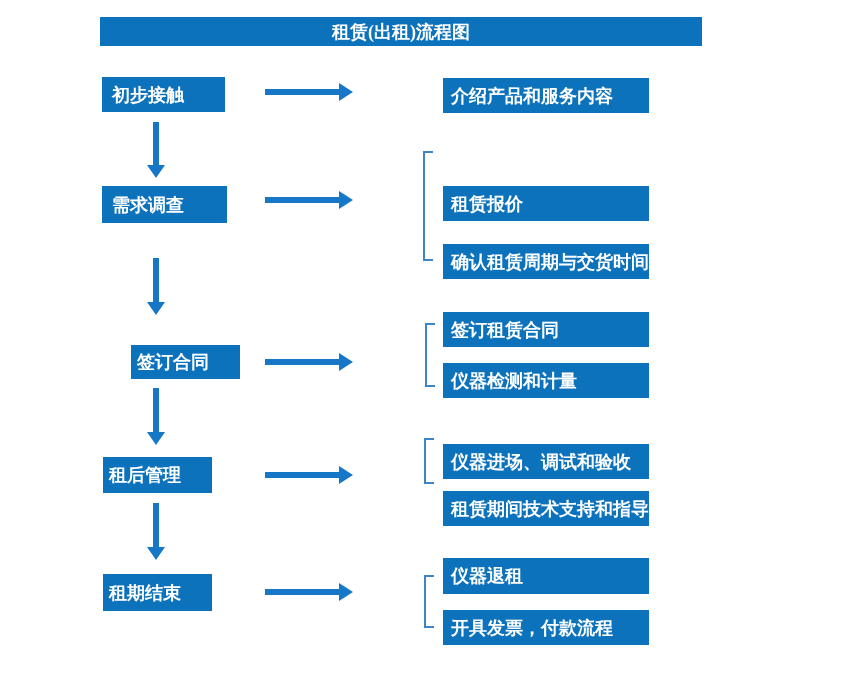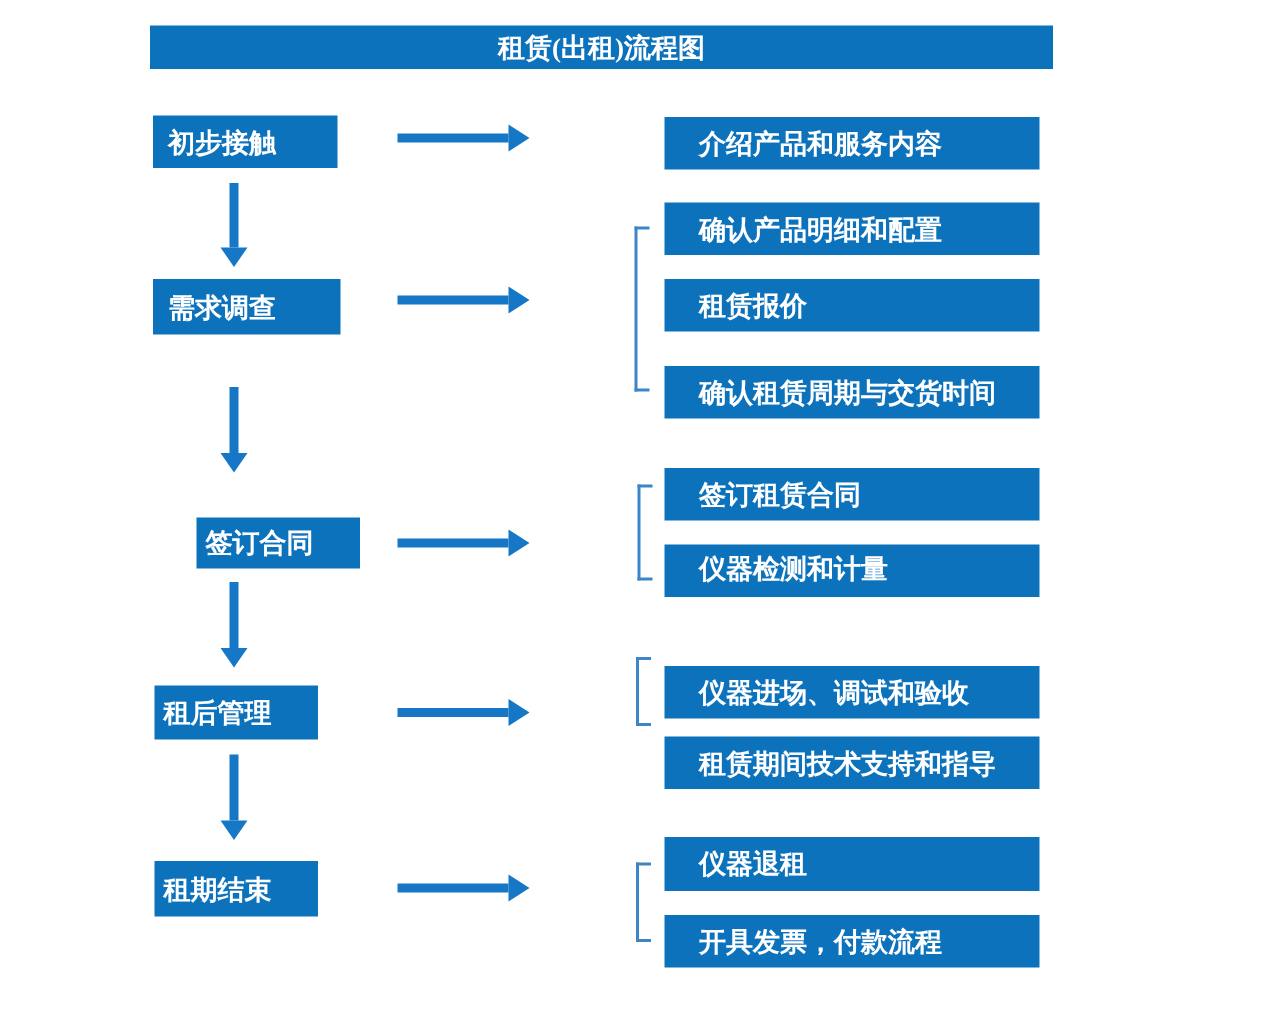--- a/index.html
+++ b/index.html
@@ -17,21 +17,21 @@
     font-weight:bold;
     font-size:18px;
     line-height:1;
     display:flex;
     align-items:center;
     box-sizing:border-box;
     white-space:nowrap;
   }
   .title-bar{justify-content:center;}
   .stage-box{padding-left:10px;}
-  .detail-box{left:443px;width:250px;height:35px;padding-left:23px;}
+  .detail-box{left:443px;width:206px;height:35px;padding-left:8px;}
   
   .harrow{
     position:absolute;left:265px;width:74px;height:6px;
     background:var(--arrow-blue,#1577c5);
   }
   .harrow::after{
     content:"";position:absolute;right:-14px;top:-6px;
     border-left:14px solid var(--arrow-blue,#1577c5);
     border-top:9px solid transparent;
     border-bottom:9px solid transparent;
@@ -80,26 +80,25 @@
   <div class="harrow" style="top:472px;"></div>
   <div class="harrow" style="top:589px;"></div>
 
   <div class="bracket" style="left:423px;top:151px;height:110px;"></div>
   <div class="bracket" style="left:425px;top:323px;height:64px;"></div>
   <div class="bracket" style="left:424px;top:438px;height:46px;"></div>
   <div class="bracket" style="left:424px;top:575px;height:53px;"></div>
 
   <div class="box detail-box" style="top:78px;">介绍产品和服务内容</div>
 
-  <div class="box detail-box" style="top:135px;">确认产品明细和配置</div>
   <div class="box detail-box" style="top:186px;">租赁报价</div>
   <div class="box detail-box" style="top:244px;">确认租赁周期与交货时间</div>
 
   <div class="box detail-box" style="top:312px;">签订租赁合同</div>
-  <div class="box detail-box" style="top:363px;font-family:Liberation Mono, monospace;">仪器检测和计量</div>
+  <div class="box detail-box" style="top:363px;">仪器检测和计量</div>
 
   <div class="box detail-box" style="top:421px;margin-top:23px;">仪器进场、调试和验收</div>
   <div class="box detail-box" style="top:491px;">租赁期间技术支持和指导</div>
 
   <div class="box detail-box" style="top:558px;height:36px;text-align:right;">仪器退租</div>
   <div class="box detail-box" style="top:610px;">开具发票，付款流程</div>
 
 </div>
 
 </body></html>

